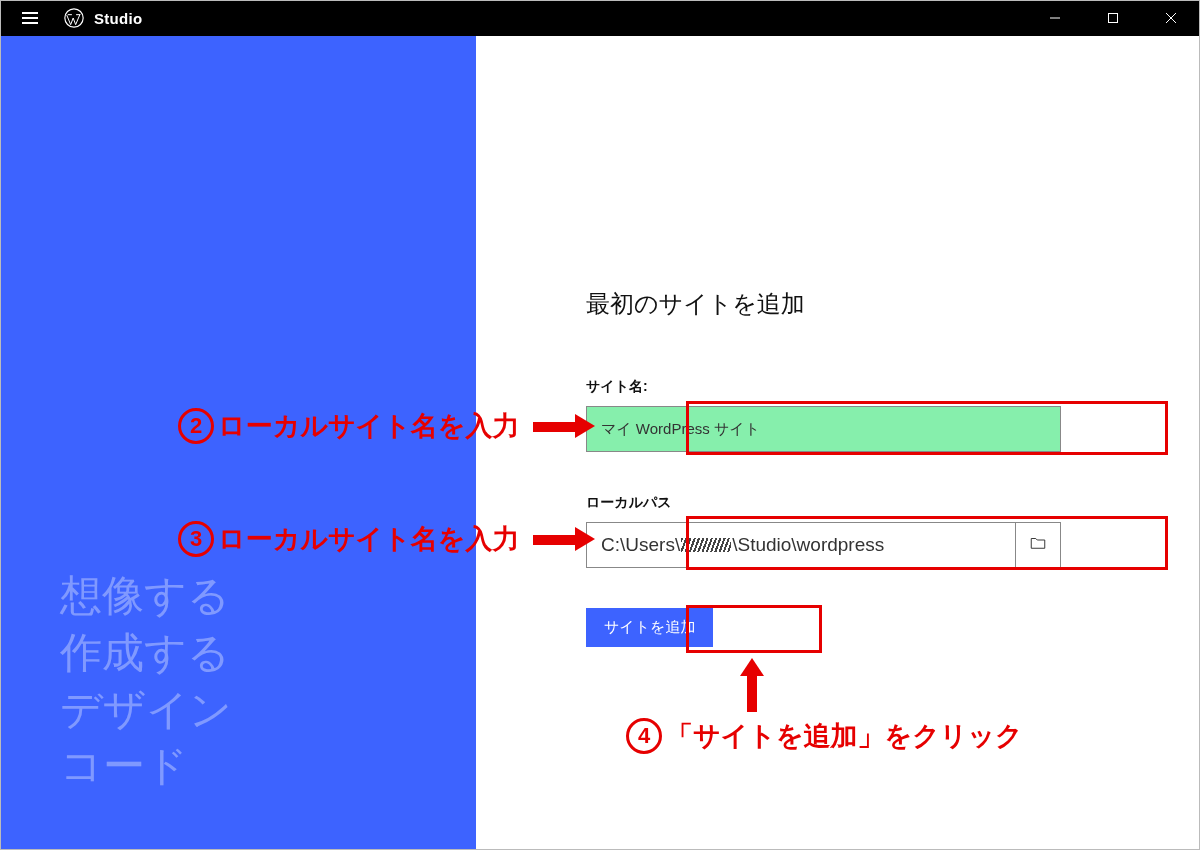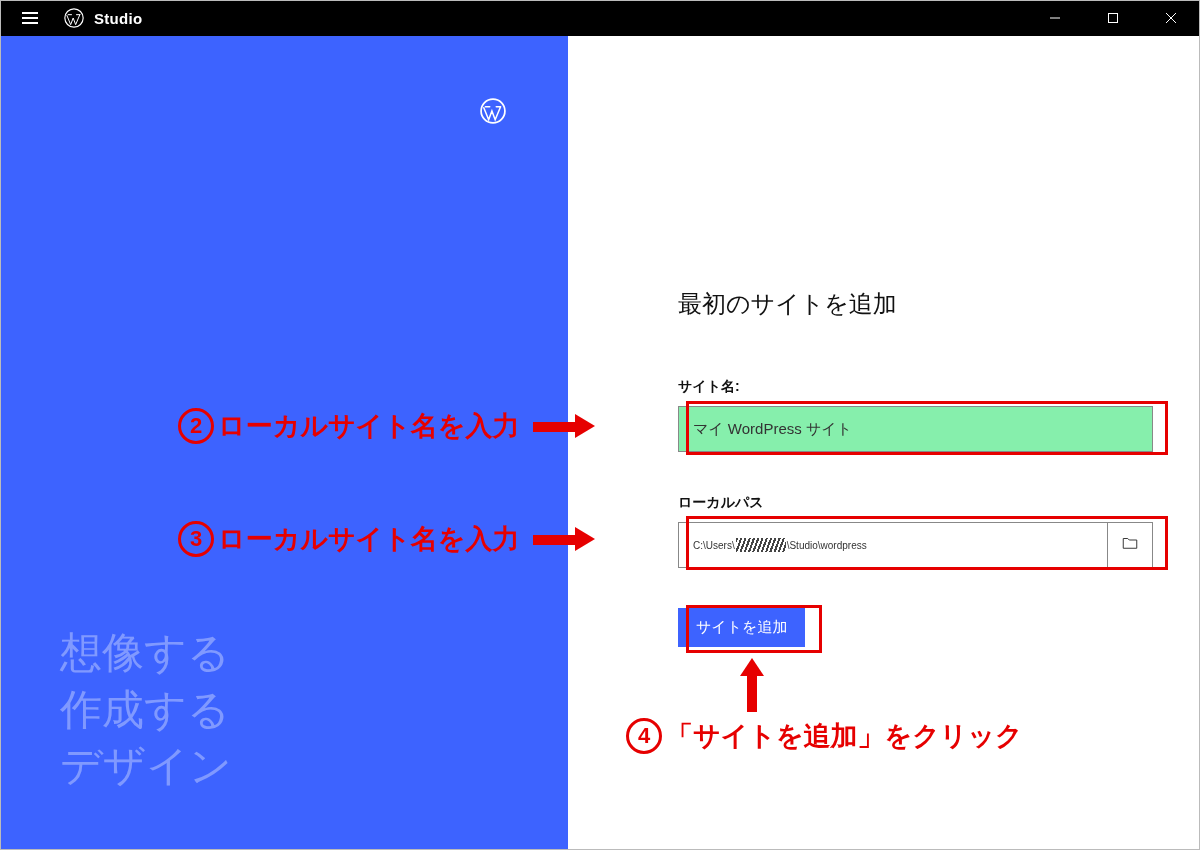--- a/index.html
+++ b/index.html
@@ -35,21 +35,21 @@
   .hamburger .lines span:nth-child(3){top:10px}
   .title-group { display:flex; align-items:center; gap:10px; margin-left:4px;}
   .wp-logo-small svg { width:20px; height:20px; display:block; }
   .app-title { font-size:15px; font-weight:600; letter-spacing:0.3px;}
   .win-controls { position:absolute; right:0; top:0; height:100%; display:flex; }
   .win-btn { width:58px; display:flex; align-items:center; justify-content:center; cursor:pointer; }
   .win-btn svg { width:12px; height:12px; stroke:#fff; fill:none; stroke-width:1;}
   
   .main { display:flex; height: calc(100% - 36px); }
   .left-panel {
-    width: 568px;
+    width: 476px;
     background: #3d63ff;
     position: relative;
     color: #fff;
   }
   .left-logo { position:absolute; left:480px; top:62px; }
   .left-logo svg { width:26px; height:26px; }
   .word-stack { position:absolute; left:60px; bottom:55px; }
   .word-stack div { font-size:42px; font-weight:300; line-height:1.35; color:rgba(255,255,255,0.35);}
   .word-stack div.active { color:#fff; font-weight:400; font-size:46px; }
   .right-panel {
@@ -63,21 +63,21 @@
   .text-input {
     width:100%; height:46px;
     border:1px solid #888;
     padding:0 14px;
     font-size:15px;
     color:#333;
     background:#86efac;
   }
   .input-wrap { position:relative; }
   .path-row { display:flex; }
-  .path-input { flex:1; height:46px; border:1px solid #888; border-right:none; padding:0 14px; font-size:10px; display:flex; align-items:center; color:#333; background:#fff;text-align:center;}
+  .path-input { flex:1; height:46px; border:1px solid #888; border-right:none; padding:0 14px; font-size:19px; display:flex; align-items:center; color:#333; background:#fff;text-align:center;}
   .path-redact {
     display:inline-block; width:50px; height:14px; vertical-align:-2px;
     background: repeating-linear-gradient(110deg,#444 0 2px,#fff 2px 4px);
     margin:0 1px;
   }
   .folder-btn { width:46px; height:46px; border:1px solid #888; display:flex; align-items:center; justify-content:center; background:#fff; cursor:pointer;}
   .folder-btn svg { width:18px; height:18px; stroke:#333; fill:none; stroke-width:1.3;}
   .add-btn {
     display:inline-block;
     background:#3d63ff;
@@ -164,20 +164,21 @@
     <div class="left-logo">
       <svg viewBox="0 0 24 24">
           <circle cx="12" cy="12" r="11" fill="none" stroke="#fff" stroke-width="1.6"></circle>
           <path d="M3.5 9 L8 20 L11 12 L14 20 L19 8 M5 8 h4 M15 8 h4" stroke="#fff" stroke-width="1.4" fill="none" stroke-linecap="round"></path>
         </svg>
     </div>
     <div class="word-stack">
       <div>想像する</div>
       <div>作成する</div>
       <div>デザイン</div>
+      <div>コード</div>
     </div>
   </div>
 
   <div class="right-panel">
     <div class="form-area">
       <div class="form-heading">最初のサイトを追加</div>
 
       <div class="field-label">サイト名:</div>
       <div class="input-wrap">
         <input class="text-input" type="text" value="マイ WordPress サイト" style="">

